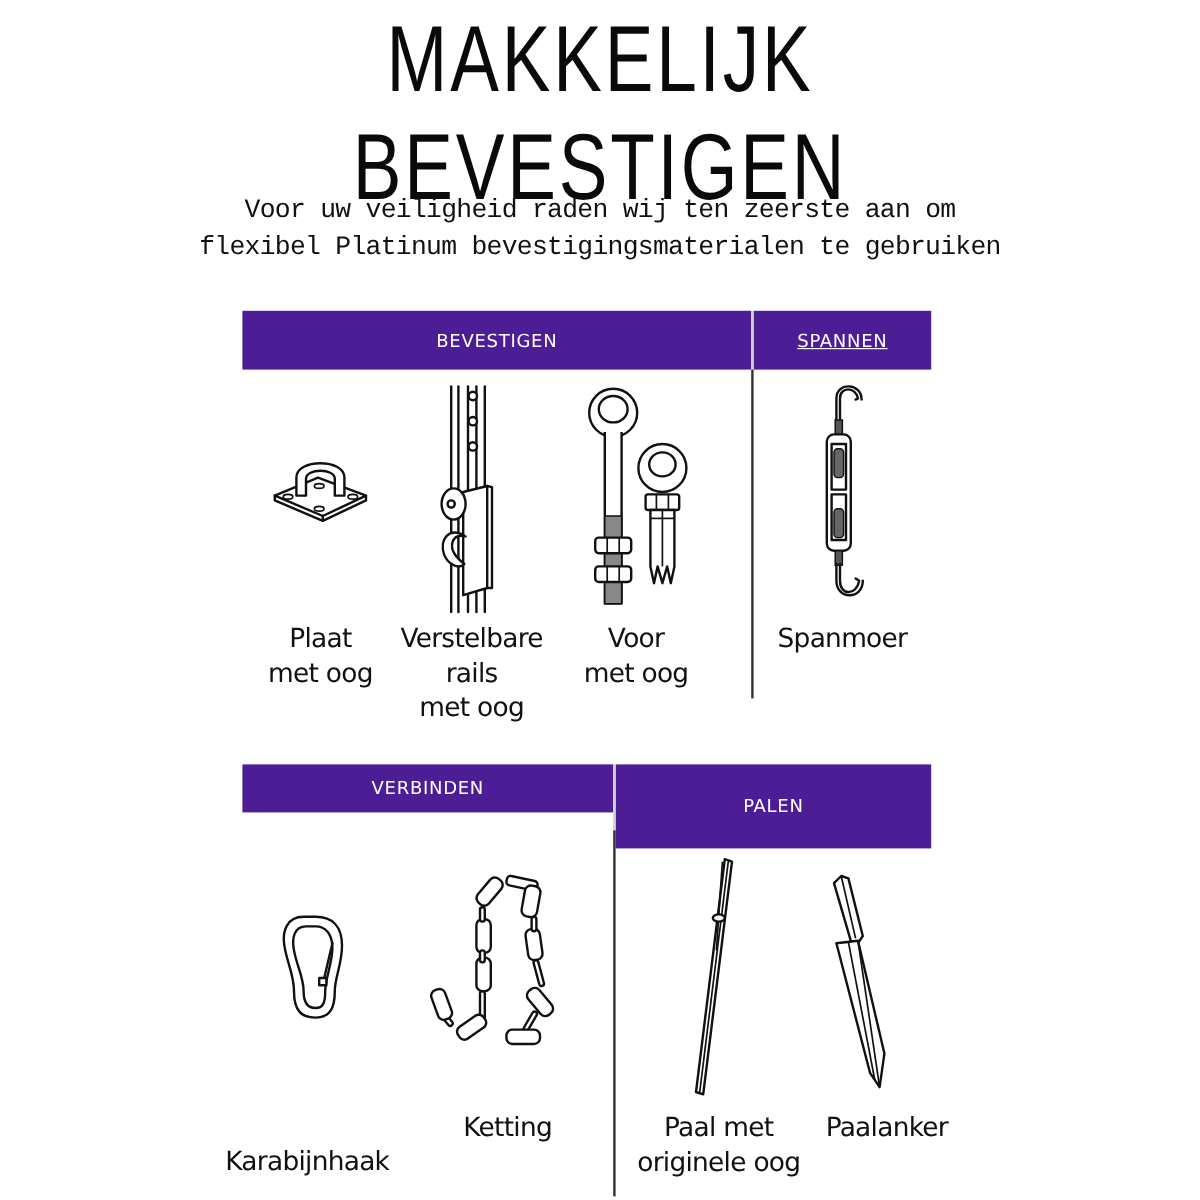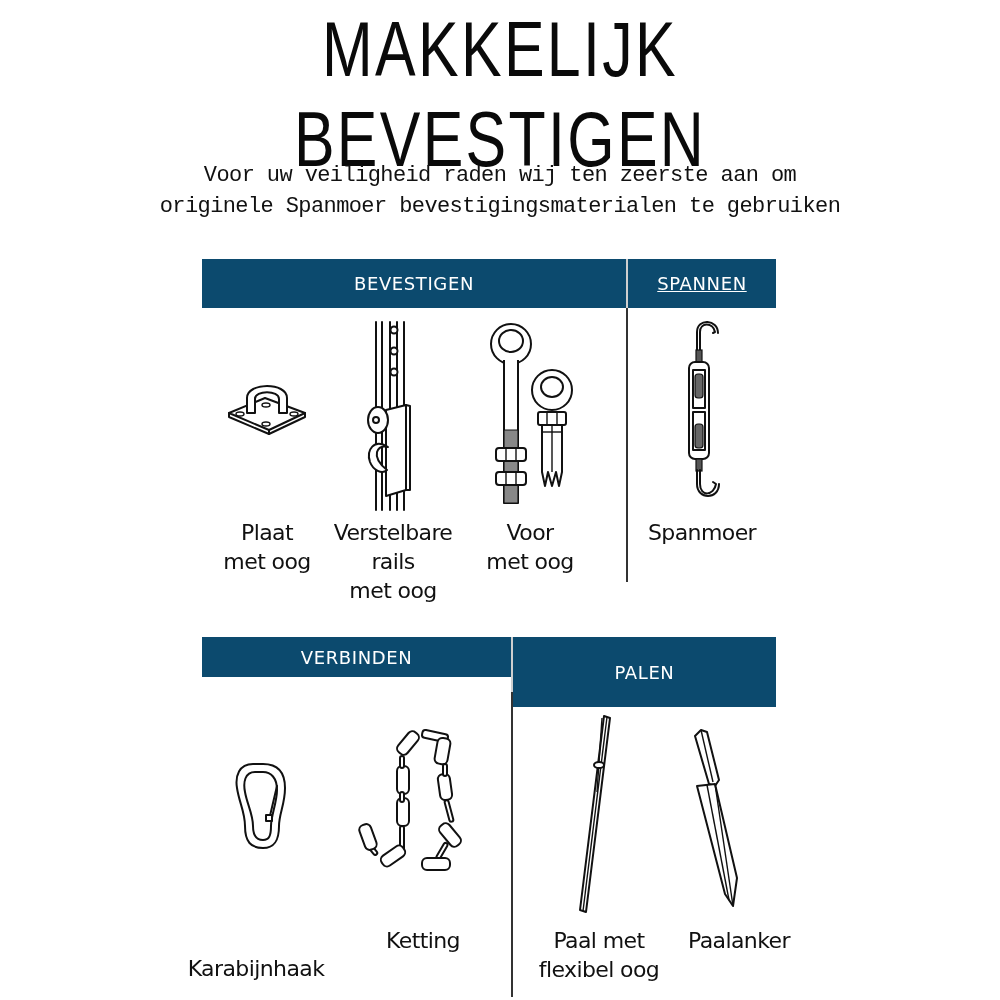--- a/index.html
+++ b/index.html
@@ -1,38 +1,38 @@
 <!DOCTYPE html>
 <html><head>
 <meta charset="utf-8">
 <style>
   html, body { margin:0; padding:0; background:#ffffff; }
   body { width:1000px; height:1000px; position:relative; overflow:hidden; font-family:"DejaVu Sans", "Liberation Sans", sans-serif; color:#111; }
   .title { position:absolute; left:0; top:4px; width:1000px; text-align:center; font-family:"Liberation Sans", sans-serif; font-size:78px; line-height:90px; letter-spacing:3px; color:#0a0a0a; transform:scaleX(0.78); transform-origin:center top; font-weight:400; }
   .subtitle { position:absolute; left:0; top:160px; width:1000px; text-align:center; font-family:Liberation Mono, monospace; font-size:22px; line-height:31px; color:#111; letter-spacing:-0.6px; }
   .subtitle div { display:block; }
-  .bar { position:absolute; background:#0c4a6e; color:#fff; display:flex; align-items:center; justify-content:center; font-family:"DejaVu Sans", sans-serif; font-size:18px; letter-spacing:0.6px; }
+  .bar { position:absolute; background:#4c1d95; color:#fff; display:flex; align-items:center; justify-content:center; font-family:"DejaVu Sans", sans-serif; font-size:15px; letter-spacing:0.6px; }
   .vline { position:absolute; background:#333; width:2px; }
   .bar-sep { position:absolute; background:#cfcfcf; width:2px; }
   .label { position:absolute; text-align:center; font-family:"DejaVu Sans", sans-serif; font-size:22px; line-height:29px; color:#111; letter-spacing:-0.6px; white-space:nowrap; }
   .ill { position:absolute; }
   svg { display:block; overflow:visible; }
   .st { fill:none; stroke:#111; stroke-width:2; stroke-linejoin:round; stroke-linecap:round; }
   .stw { fill:#fff; stroke:#111; stroke-width:2; stroke-linejoin:round; }
   .thin { fill:none; stroke:#111; stroke-width:1.4; }
   .dark { fill:#555; stroke:#111; stroke-width:1.2; }
 </style>
 </head>
 <body>
 
 <div class="title">MAKKELIJK BEVESTIGEN</div>
 
 <div class="subtitle">
   <div>Voor uw veiligheid raden wij ten zeerste aan om</div>
-  <div>originele Spanmoer bevestigingsmaterialen te gebruiken</div>
+  <div>flexibel Platinum bevestigingsmaterialen te gebruiken</div>
 </div>
 
 <div class="bar" style="left:202px; top:259px; width:424px; height:49px;">
   <span>BEVESTIGEN</span>
 </div>
 <div class="bar" style="left:628px; top:259px; width:148px; height:49px;text-decoration:underline;">
   <span>SPANNEN</span>
 </div>
 <div class="bar-sep" style="left:626px; top:259px; height:49px;"></div>
 <div class="vline" style="left:626px; top:308px; height:274px; width:1.5px;"></div>
@@ -188,17 +188,17 @@
 </div>
 
 <div class="label" style="left:170px; top:926px; width:172px;margin-top:28px;">
   <div>Karabijnhaak</div>
 </div>
 <div class="label" style="left:372px; top:926px; width:102px;">
   <div>Ketting</div>
 </div>
 <div class="label" style="left:524px; top:926px; width:150px;">
   <div>Paal met</div>
-  <div>flexibel oog</div>
+  <div>originele oog</div>
 </div>
 <div class="label" style="left:672px; top:926px; width:134px;">
   <div>Paalanker</div>
 </div>
 
 </body></html>

